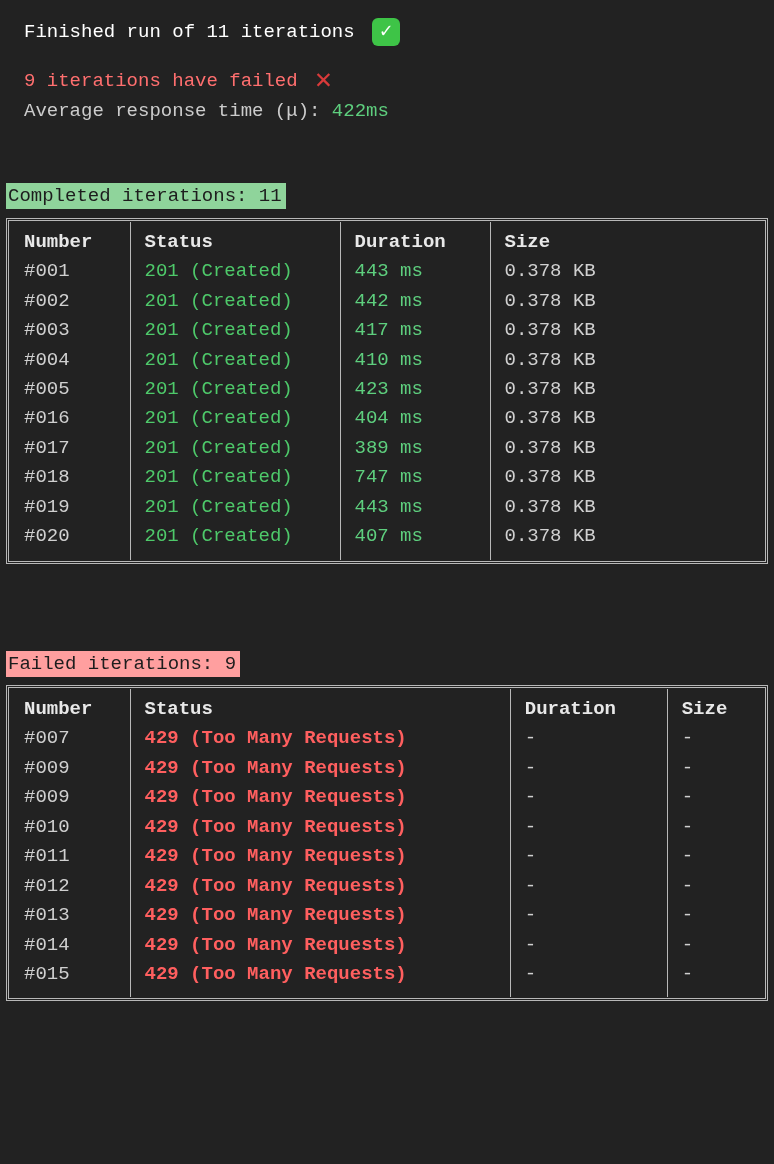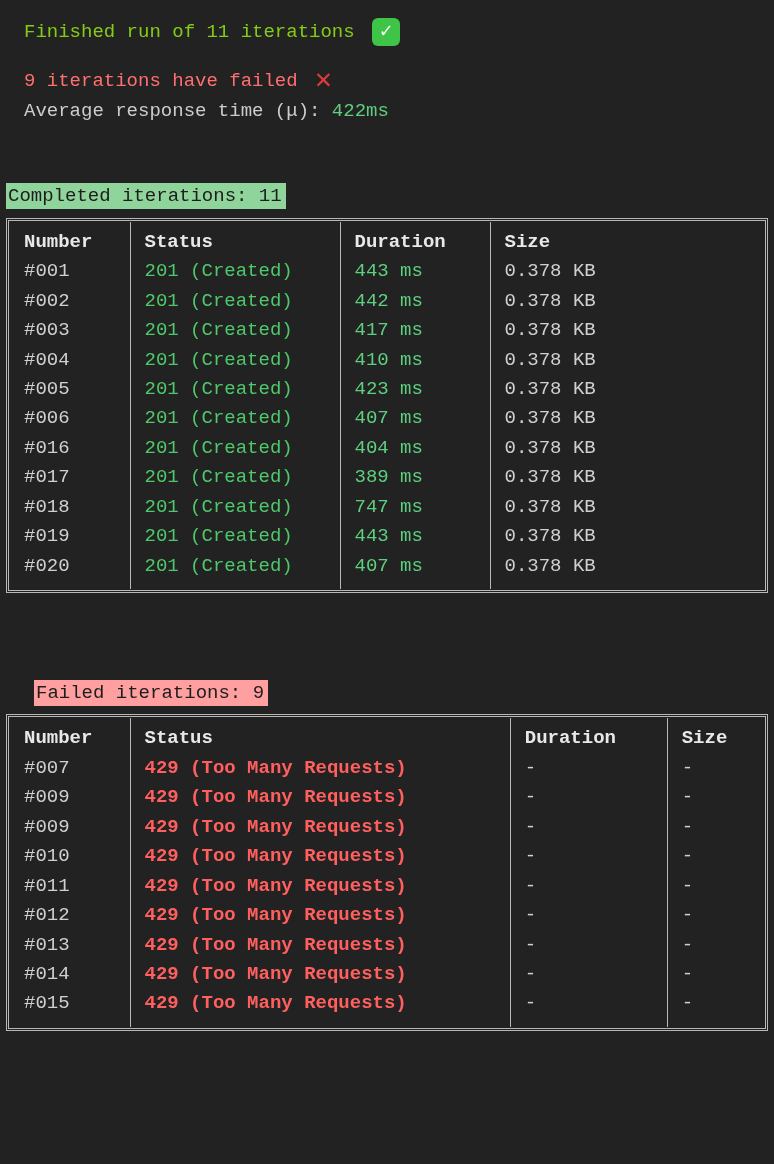--- a/index.html
+++ b/index.html
@@ -7,21 +7,21 @@
     background: #222222;
     color: #e8e8e8;
     font-family: "SF Mono", "Menlo", "Consolas", "Liberation Mono", monospace;
     font-size: 19px;
     line-height: 1.55;
     padding: 0;
     width: 774px;
     min-height: 1164px;
   }
   .block { padding: 18px 24px 12px 24px; }
-  .finished { color: #84cc16; }
+  .finished { color: #ffffff; }
   .failed-line { color: #ff6f6f; }
   .avg-line { color: #cccccc; }
   .avg-value { color: #5ecf7e; }
   .check-icon {
     display: inline-block;
     width: 28px; height: 28px;
     background: #3ec447;
     border-radius: 6px;
     color: #fff;
     font-weight: bold;
@@ -40,21 +40,21 @@
     margin-left: 6px;
     line-height: 1;
   }
   .section-head {
     display: inline;
     padding: 2px 4px 2px 2px;
     color: #1d1d1d;
     font-weight: 400;
   }
   .head-green { background: #8fd49b; margin-top: 40px; }
-  .head-red { background: #ff9f9f; margin-left: 28px; }
+  .head-red { background: #ff9f9f; }
   .section-wrap { margin-top: 44px; padding: 0 6px; }
   
   .tbl-outer {
     margin-top: 6px;
     border: 3px double #b8b8b8;
     padding: 1px;
   }
   table {
     border-collapse: collapse;
     width: 100%;
@@ -139,26 +139,20 @@
             <td class="dur-green dur-col-c">410 ms</td>
             <td class="muted">0.378 KB</td>
           </tr>
           <tr>
             <td class="num-col muted">#005</td>
             <td class="status-green status-col-c">201 (Created)</td>
             <td class="dur-green dur-col-c">423 ms</td>
             <td class="muted">0.378 KB</td>
           </tr>
           <tr>
-            <td class="num-col muted">#006</td>
-            <td class="status-green status-col-c">201 (Created)</td>
-            <td class="dur-green dur-col-c">407 ms</td>
-            <td class="muted">0.378 KB</td>
-          </tr>
-          <tr>
             <td class="num-col muted">#016</td>
             <td class="status-green status-col-c">201 (Created)</td>
             <td class="dur-green dur-col-c">404 ms</td>
             <td class="muted">0.378 KB</td>
           </tr>
           <tr>
             <td class="num-col muted">#017</td>
             <td class="status-green status-col-c">201 (Created)</td>
             <td class="dur-green dur-col-c">389 ms</td>
             <td class="muted">0.378 KB</td>

